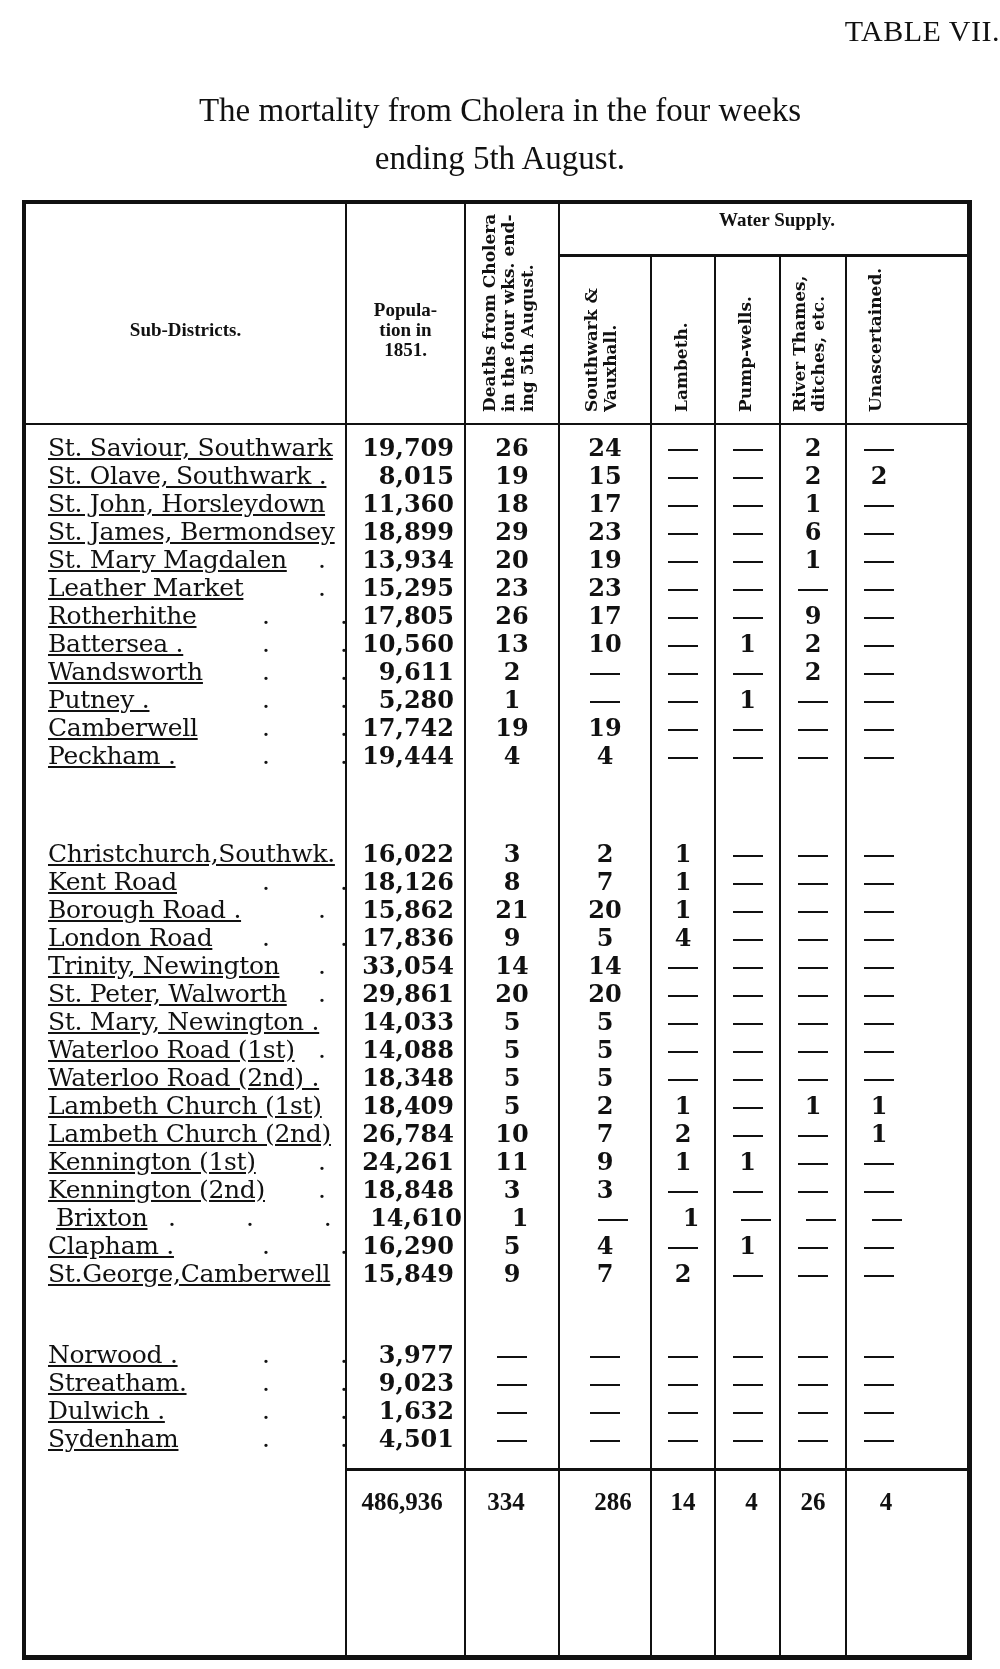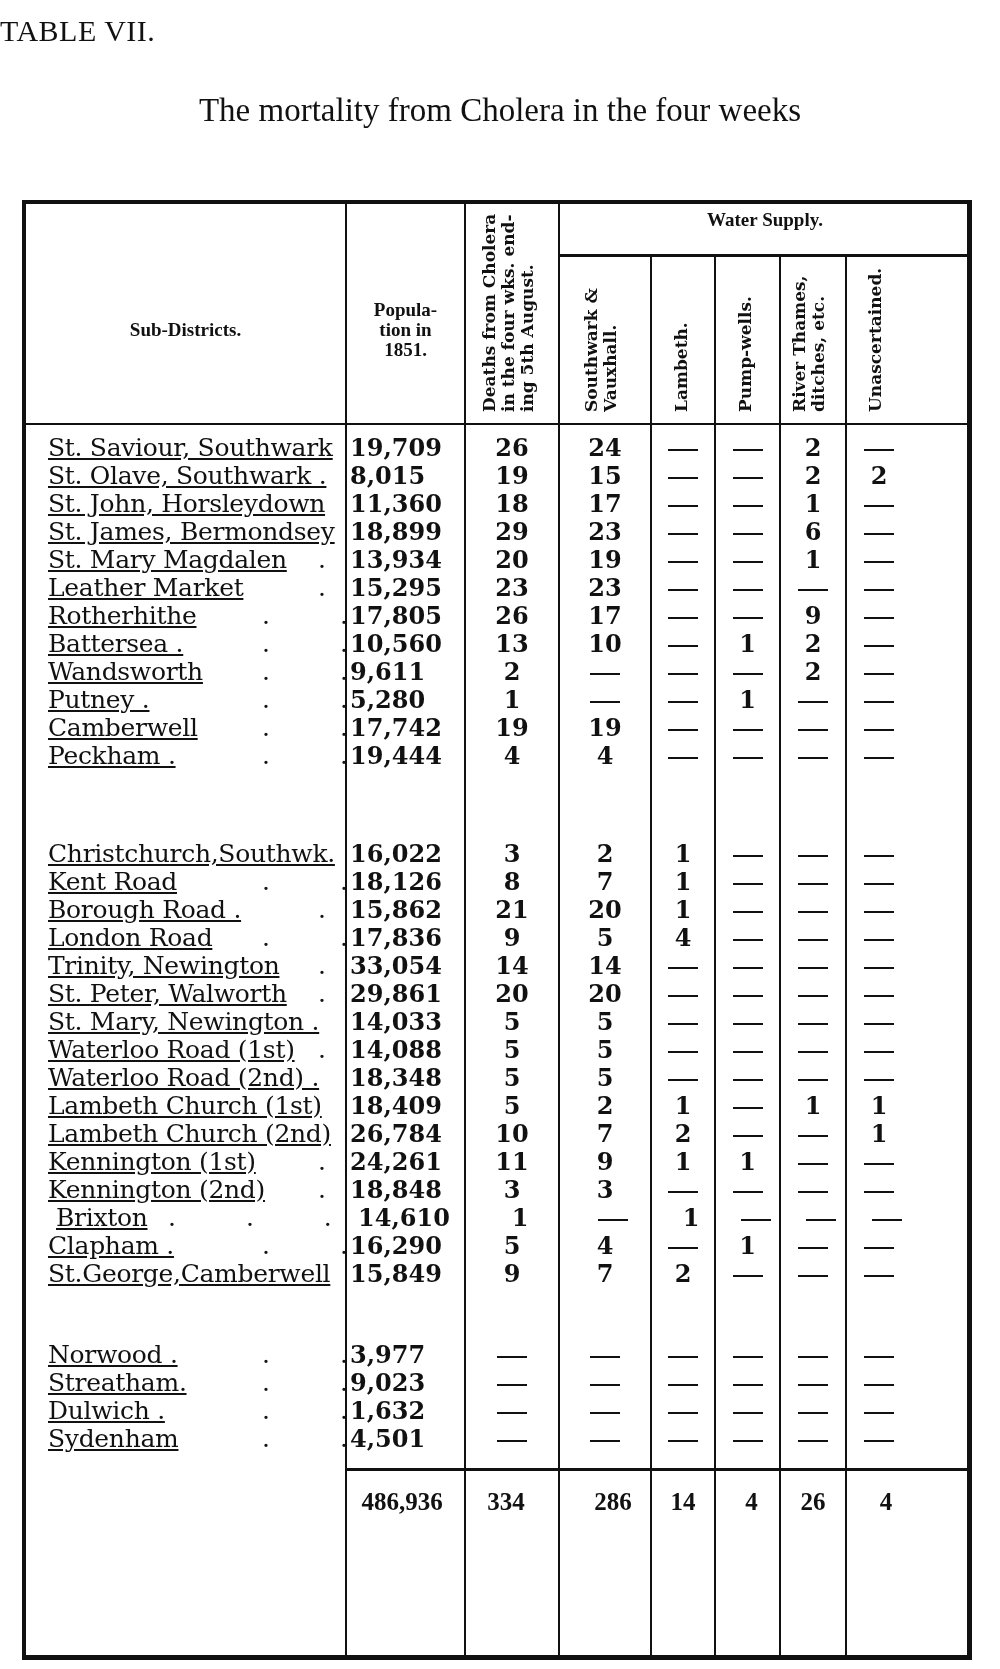--- a/index.html
+++ b/index.html
@@ -1,21 +1,21 @@
 <!DOCTYPE html>
 <html><head>
 <meta charset="utf-8">
 <style>
   html, body { margin: 0; padding: 0; background: #ffffff; }
   body {
     width: 1000px; height: 1669px; position: relative; overflow: hidden;
     font-family: "DejaVu Serif", "Liberation Serif", serif; color: #111;
   }
   .table-no {
-    position: absolute; left: 0; top: 14px; width: 1000px; text-align: left;
+    position: absolute; left: 0; top: 14px; width: 1000px; text-align: right;
     font-family: "Liberation Serif", serif; font-size: 30px; letter-spacing: 0.5px;
   }
   .caption {
     position: absolute; left: 0; top: 86px; width: 1000px; text-align: center;
     font-family: "Liberation Serif", serif; font-size: 33px; line-height: 48px;
   }
   .frame {
     position: absolute; left: 22px; top: 200px; width: 950px; height: 1460px;
     border: 4px solid #111; border-right-width: 5px; border-bottom-width: 5px;
     box-sizing: border-box;
@@ -31,33 +31,34 @@
     font-family: "DejaVu Serif", serif; font-weight: bold; font-size: 17px;
     line-height: 19px; white-space: pre; text-align: left;
   }
   .row { position: absolute; left: 0; width: 1000px; height: 29px; }
   .cell {
     position: absolute; top: 0; font-family: "DejaVu Serif", serif; font-weight: bold;
     font-size: 24px; line-height: 29px; white-space: nowrap;
   }
   .name { left: 48px; width: 290px; font-weight: normal; font-family: "DejaVu Serif", serif; font-size: 25px; letter-spacing: -0.3px; text-decoration: underline; }
   .dots { position: absolute; top: 0; font-size: 25px; line-height: 29px; }
-  .pop  { left: 350px; width: 104px; }
+  .pop  { left: 350px; width: 104px; text-align: right; }
   .num  { text-align: center; }
   .dash {
     display: inline-block; width: 30px; height: 2px; background: #111; vertical-align: middle;
   }
   .total-row .cell { font-family: "Liberation Serif", serif; font-size: 25px; font-weight: bold; }
 </style>
 </head>
 <body>
 
 <div class="table-no">TABLE VII.</div>
 <div class="caption">
   <div>The mortality from Cholera in the four weeks</div>
+  <div>ending 5th August.</div>
 </div>
 
 <div class="frame"></div>
 <div class="vline" style="left:345px;height:1460px;"></div>
 <div class="vline" style="left:464px;height:1460px;"></div>
 <div class="vline" style="left:558px;height:1460px;"></div>
 <div class="vline" style="left:650px;top:257px;height:1403px;"></div>
 <div class="vline" style="left:714px;top:257px;height:1403px;"></div>
 <div class="vline" style="left:779px;top:257px;height:1403px;"></div>
 <div class="vline" style="left:845px;top:257px;height:1403px;"></div>
@@ -67,21 +68,21 @@
 
 <div class="head" style="left:26px;top:320px;width:319px;">Sub-Districts.</div>
 <div class="head" style="left:347px;top:300px;width:117px;">
   <div>Popula-</div>
   <div>tion in</div>
   <div>1851.</div>
 </div>
 <div class="rot" style="left:480px;top:412px;">Deaths from Cholera
 in the four wks. end-
 ing 5th August.</div>
-<div class="head" style="left:560px;top:210px;width:410px;">Water Supply.</div>
+<div class="head" style="left:572px;top:210px;width:410px;">Water Supply.</div>
 <div class="rot" style="left:582px;top:412px;">Southwark &amp;
 Vauxhall.</div>
 <div class="rot" style="left:672px;top:412px;">Lambeth.</div>
 <div class="rot" style="left:736px;top:412px;">Pump-wells.</div>
 <div class="rot" style="left:790px;top:412px;">River Thames,
 ditches, etc.</div>
 <div class="rot" style="left:866px;top:412px;">Unascertained.</div>
 
 <div id="rows">
     <div class="row" style="top: 433px;">

